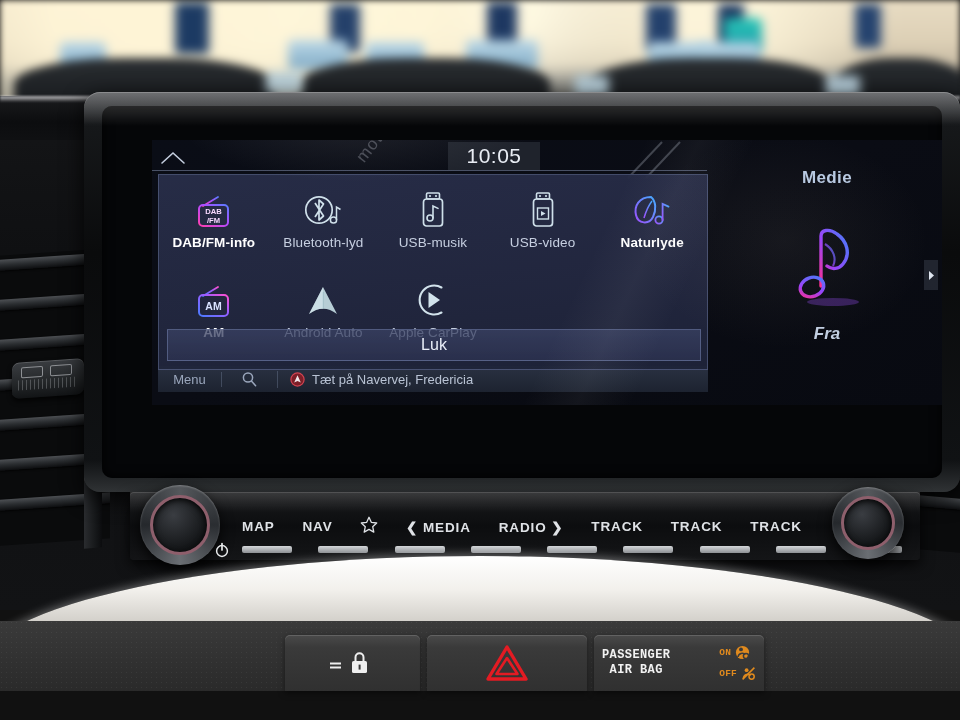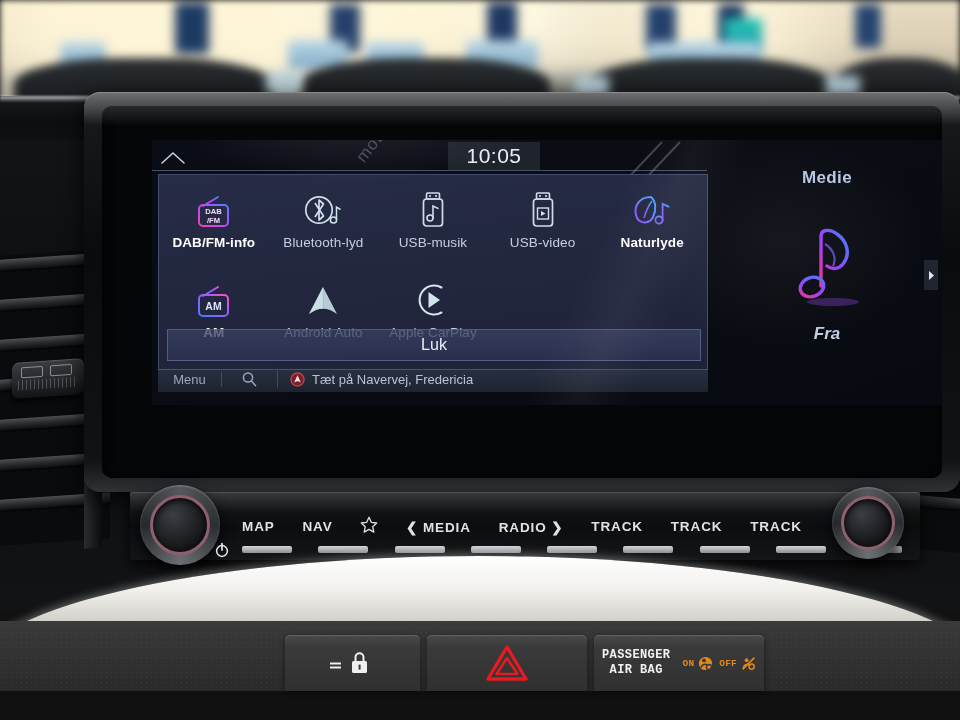--- a/index.html
+++ b/index.html
@@ -276,21 +276,21 @@
   .bb-lock   { left:285px; width:135px; }
   .bb-hazard { left:427px; width:160px; }
   .bb-airbag {
     left:594px; width:170px; gap:10px; padding:0 8px;
     justify-content:space-between;
   }
   .airbag-txt {
     color:#f2f2f2; font-size:12px; font-weight:bold; line-height:1.22;
     text-align:center; letter-spacing:.4px;
   }
-  .airbag-ind { display:flex; gap:6px; align-items:flex-start; }
+  .airbag-ind { display:flex; flex-direction:column; gap:6px; align-items:flex-start; }
   .airbag-ind .ln { display:flex; align-items:center; gap:4px; }
   .airbag-ind .ln span {
     color:#e08a1e; font-size:9.5px; font-weight:bold; letter-spacing:.2px;
   }
   .chrome-nub {
     position:absolute; top:612px; width:36px; height:26px; border-radius:4px;
     background:linear-gradient(180deg,#f4f2ee,#b9b6b0);
   }
 </style>
 </head>

